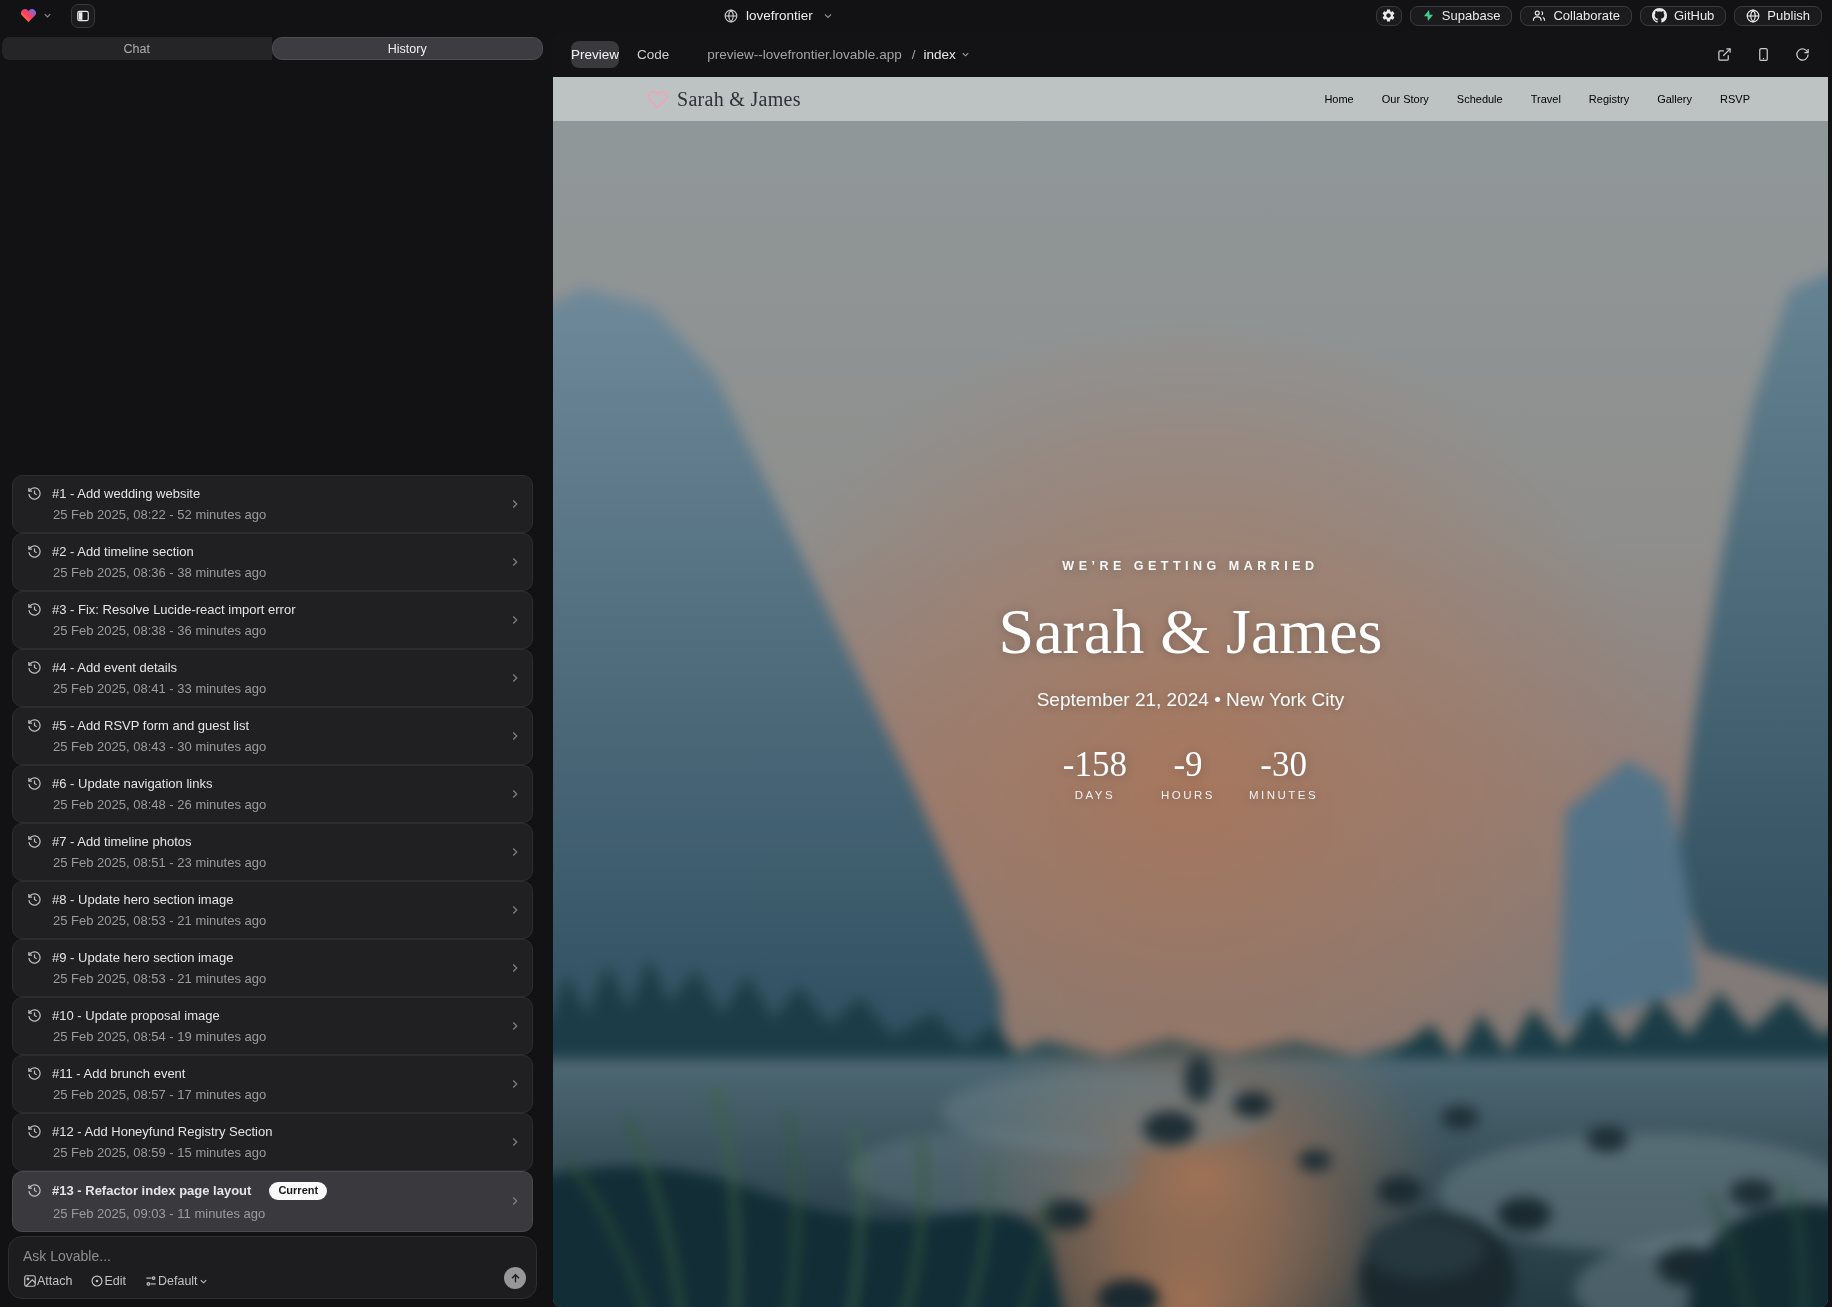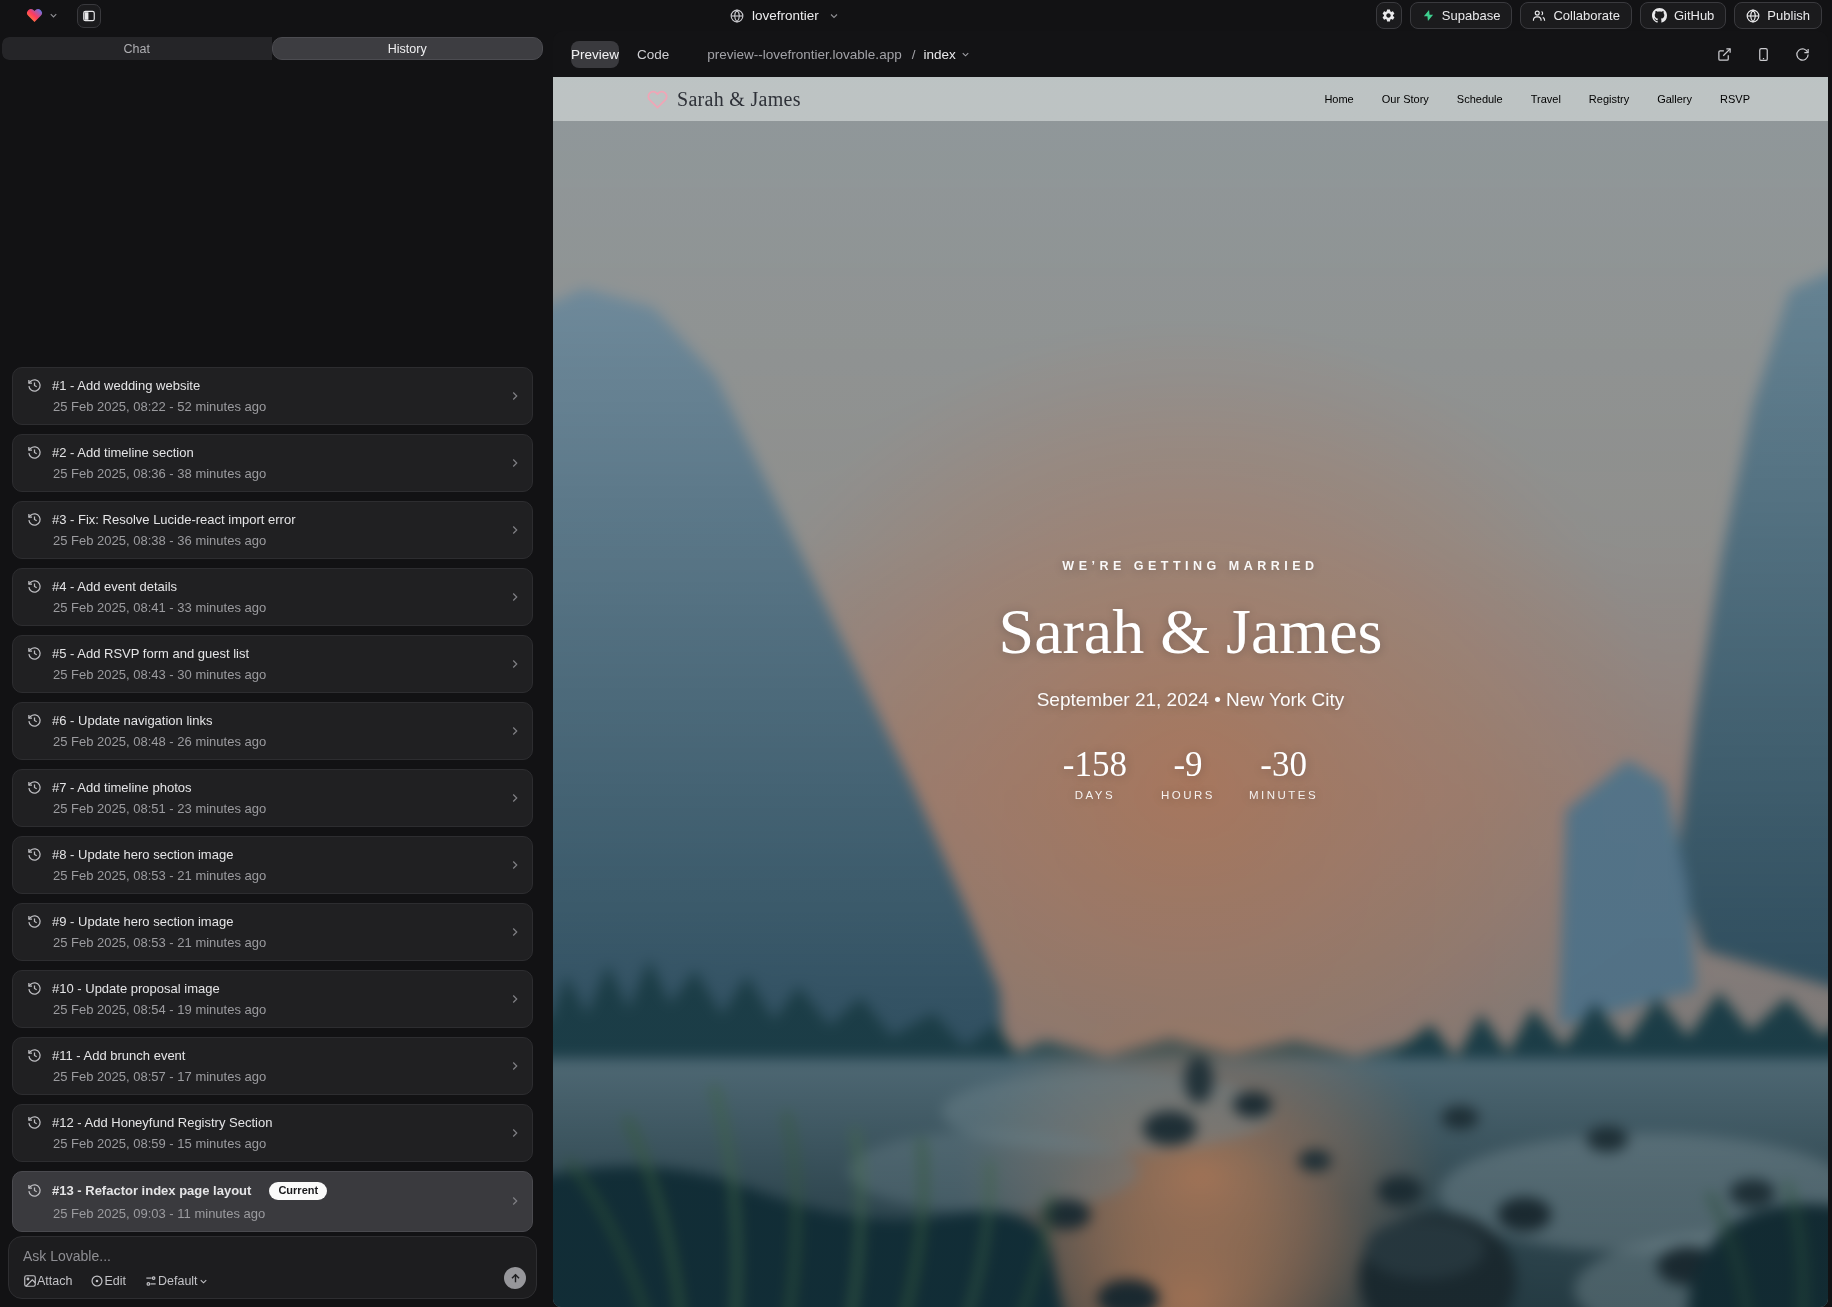--- a/index.html
+++ b/index.html
@@ -6,45 +6,45 @@
   html,body { width:1832px; height:1307px; overflow:hidden; }
   body {
     background:#121214;
     font-family:"Liberation Sans", sans-serif;
     color:#e5e5e7;
     position:relative;
   }
   svg { display:block; }
 
   
-  .topbar { position:absolute; top:0; left:16px; right:0; height:31px; }
+  .topbar { position:absolute; top:0; left:10px; right:0; height:31px; }
   .topbar-left { position:absolute; left:10px; top:0; height:31px; display:flex; align-items:center; gap:4px; }
   .logo-chevron { color:#8f8f94; margin-left:1px; }
   .icon-btn-sq {
     width:24px; height:24px; margin-left:14px; border:1px solid #39393d; border-radius:7px;
     background:#1b1b1d; display:flex; align-items:center; justify-content:center; color:#e8e8ea; cursor:pointer;
   }
   .topbar-center { position:absolute; left:714px; top:0; height:31px; display:flex; align-items:center; gap:8px; }
   .project-name { font-size:13.5px; color:#ececee; }
   .topbar-right { position:absolute; right:10px; top:0; height:31px; display:flex; align-items:center; gap:8px; }
   .tb-btn {
-    height:27px; display:flex; align-items:center; gap:7px; padding:0 11px;
+    height:20px; display:flex; align-items:center; gap:7px; padding:0 11px;
     border:1px solid #3a3a3e; border-radius:8px; background:#1b1b1d; color:#e9e9eb; font-size:13px; cursor:pointer;
   }
   .tb-btn.sq { padding:0; width:26px; justify-content:center; }
   .muted-ico { color:#c7c7cb; }
 
   
   .sidebar { position:absolute; top:31px; left:0; width:546px; bottom:0; }
   .tabs { position:absolute; top:6px; left:2px; right:3px; height:23px; display:flex; border-radius:7px; overflow:hidden; }
   .tab { flex:1; display:flex; align-items:center; justify-content:center; font-size:12.5px; cursor:pointer; }
   .tab.chat { background:#252528; color:#aeaeb2; border-radius:7px 0 0 7px; }
   .tab.history { background:#3d3d41; color:#efeff1; border:1px solid #4c4c51; border-radius:10px; }
 
-  .history-list { position:absolute; left:12px; right:13px; bottom:75px; display:flex; flex-direction:column; gap:9px; }
+  .history-list { position:absolute; left:12px; right:13px; bottom:75px; display:flex; flex-direction:column; }
   .hcard {
     position:relative; background:#202022; border:1px solid #2d2d30; border-radius:10px;
     padding:10px 36px 10px 14px; cursor:pointer;
   }
   .hcard .trow { display:flex; align-items:center; gap:10px; font-size:13px; color:#e4e4e6; }
   .hcard .meta { margin-top:6px; padding-left:26px; font-size:13px; color:#9b9b9f; }
   .hcard .chev { position:absolute; right:10px; top:50%; transform:translateY(-50%); color:#818186; }
   .hcard.current { background:#3a3a3e; border-color:#4a4a4f; }
   .hcard.current .trow { font-weight:700; }
   .badge-current {

